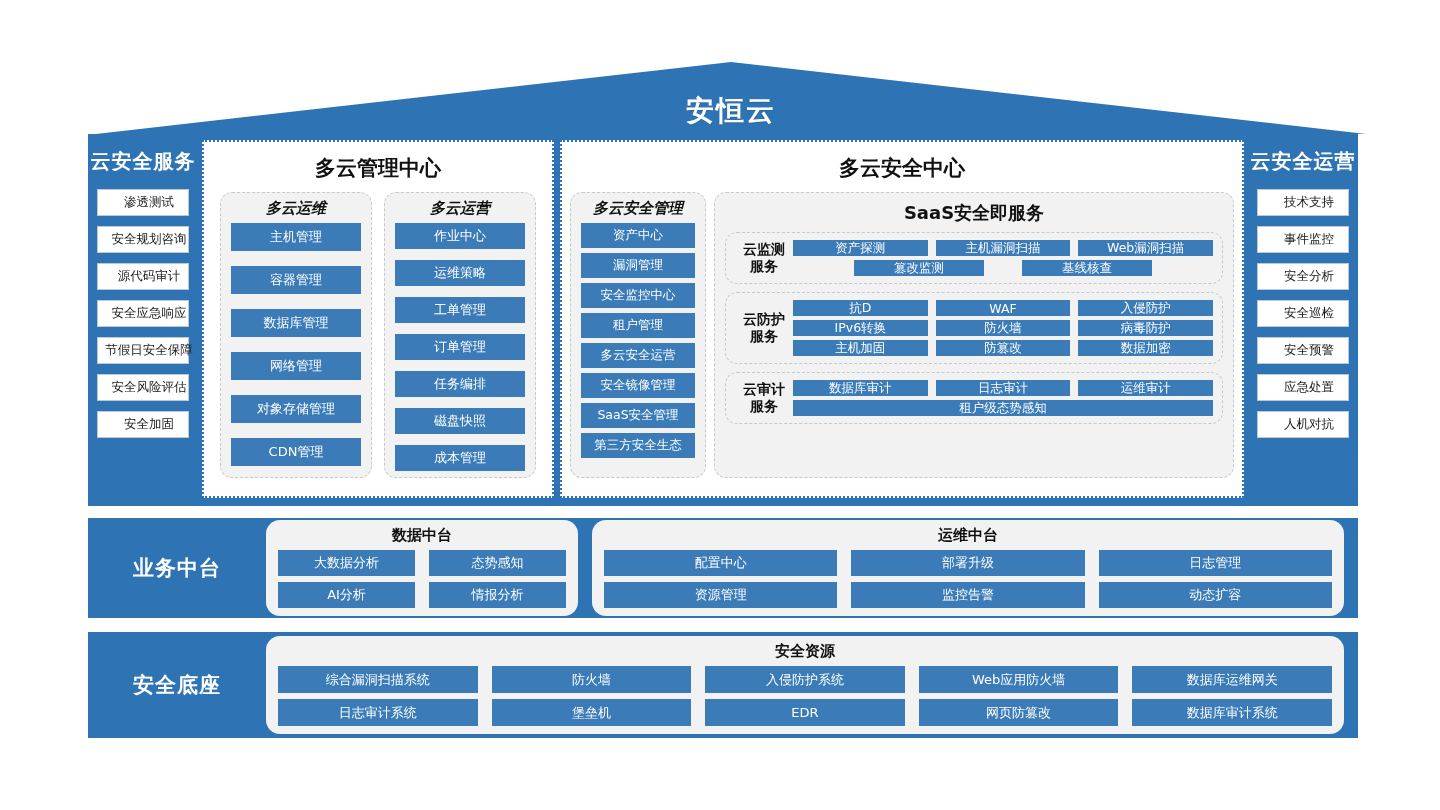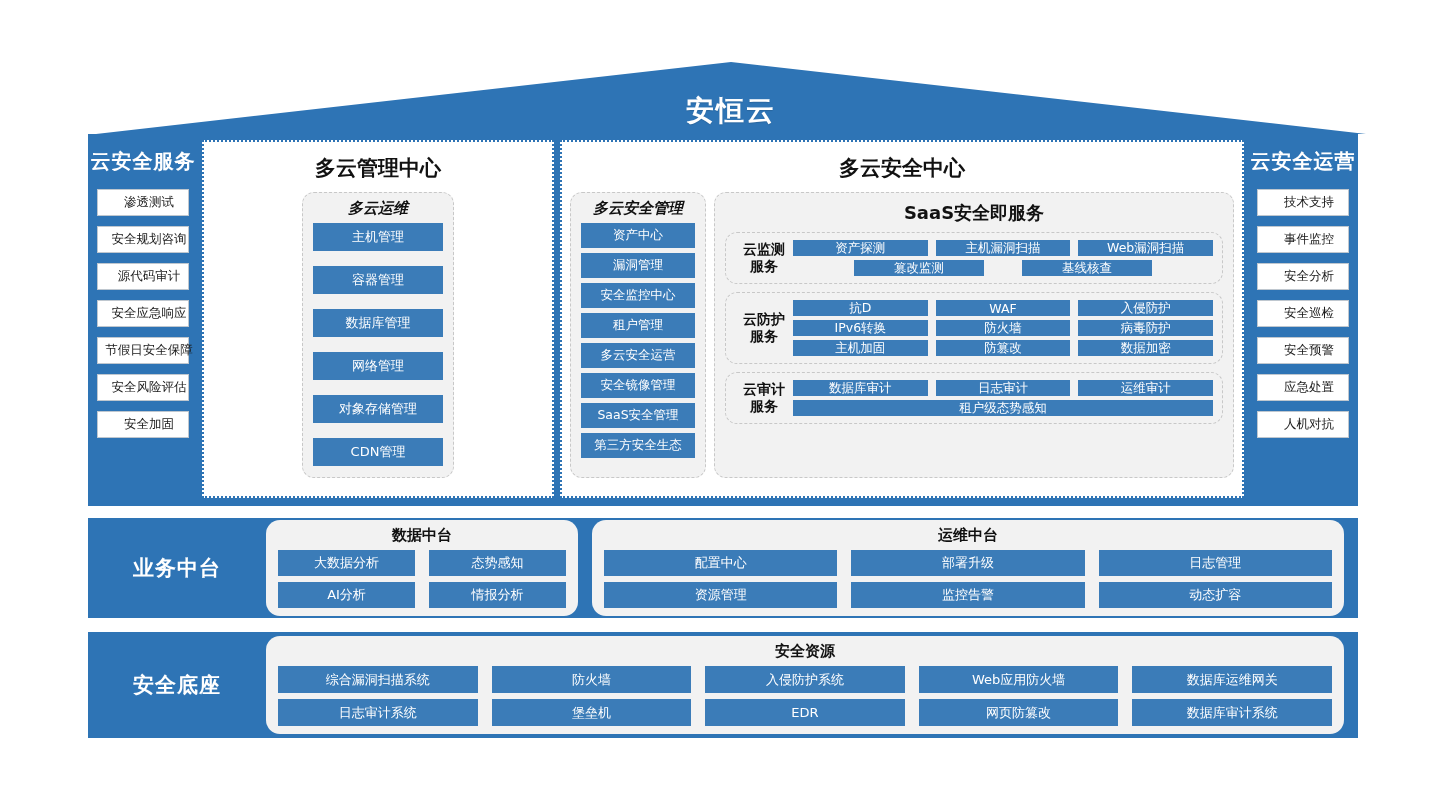--- a/index.html
+++ b/index.html
@@ -160,20 +160,32 @@
             <div class="list">
               <div class="bbtn">主机管理</div>
               <div class="bbtn">容器管理</div>
               <div class="bbtn">数据库管理</div>
               <div class="bbtn">网络管理</div>
               <div class="bbtn">对象存储管理</div>
               <div class="bbtn">CDN管理</div>
             </div>
           </div>
 
+          <div class="grey-group mgmt-col col-run">
+            <div class="grp-title">多云运营</div>
+            <div class="list">
+              <div class="bbtn">作业中心</div>
+              <div class="bbtn">运维策略</div>
+              <div class="bbtn">工单管理</div>
+              <div class="bbtn">订单管理</div>
+              <div class="bbtn">任务编排</div>
+              <div class="bbtn">磁盘快照</div>
+              <div class="bbtn">成本管理</div>
+            </div>
+          </div>
 
         </div>
       </div>
 
       <div class="dotpanel panel-sec">
         <div class="panel-title">多云安全中心</div>
         <div class="sec-cols">
 
           <div class="grey-group secmgmt">
             <div class="grp-title">多云安全管理</div>

